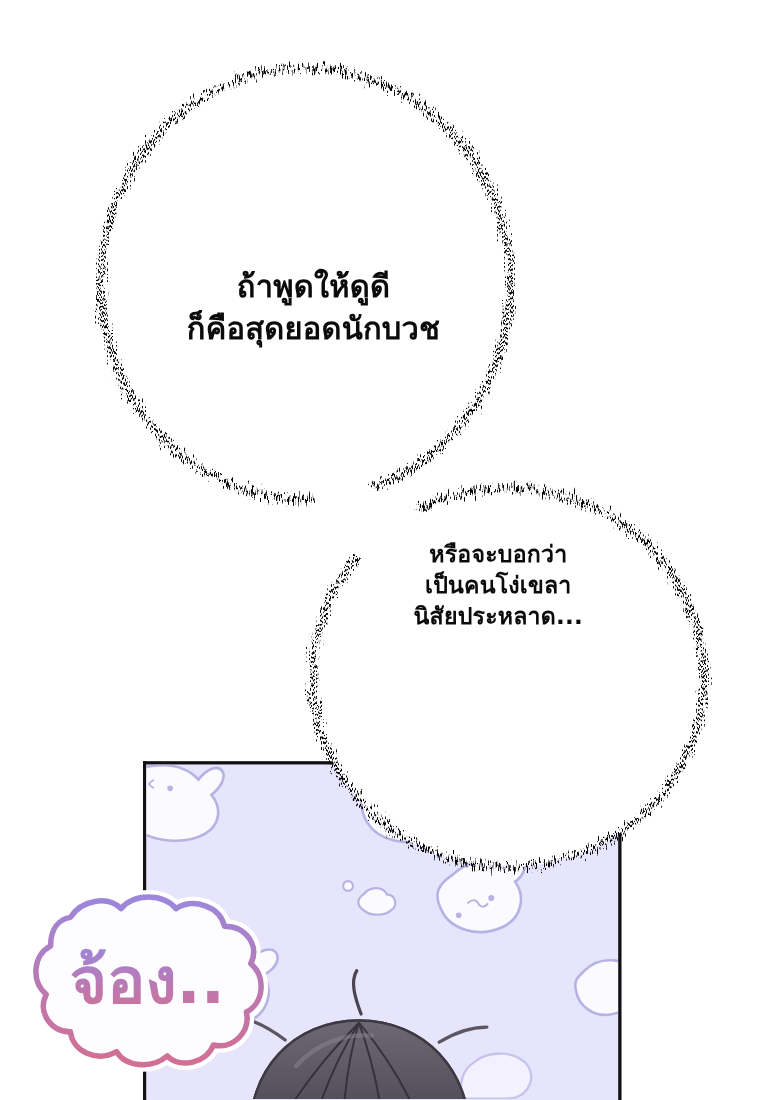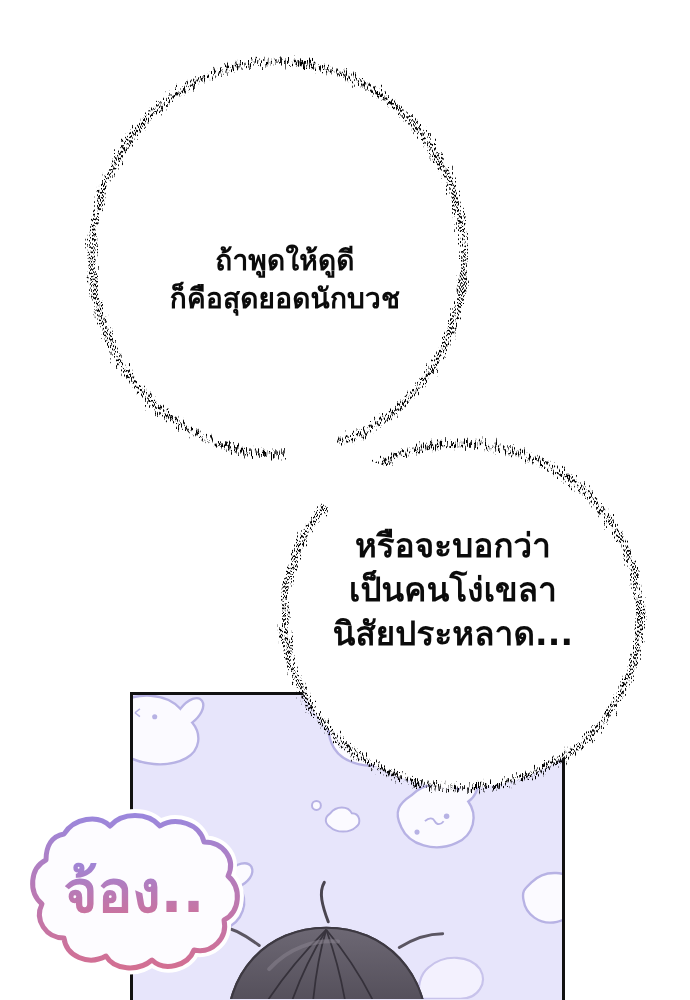--- a/index.html
+++ b/index.html
@@ -58,23 +58,23 @@
   }
   .bubble-text-1 {
     left: 120px;
     top: 222px;
     width: 330px;
     font-size: 28px;
     margin-top: 20px;
   }
   .bubble-text-2 {
     left: 318px;
-    top: 524px;
+    top: 490px;
     width: 270px;
-    font-size: 33px;
+    font-size: 21px;
   }
 
   
   .sfx-cloud {
     position: absolute;
     left: 18px;
     top: 808px;
     width: 232px;
     height: 168px;
   }

